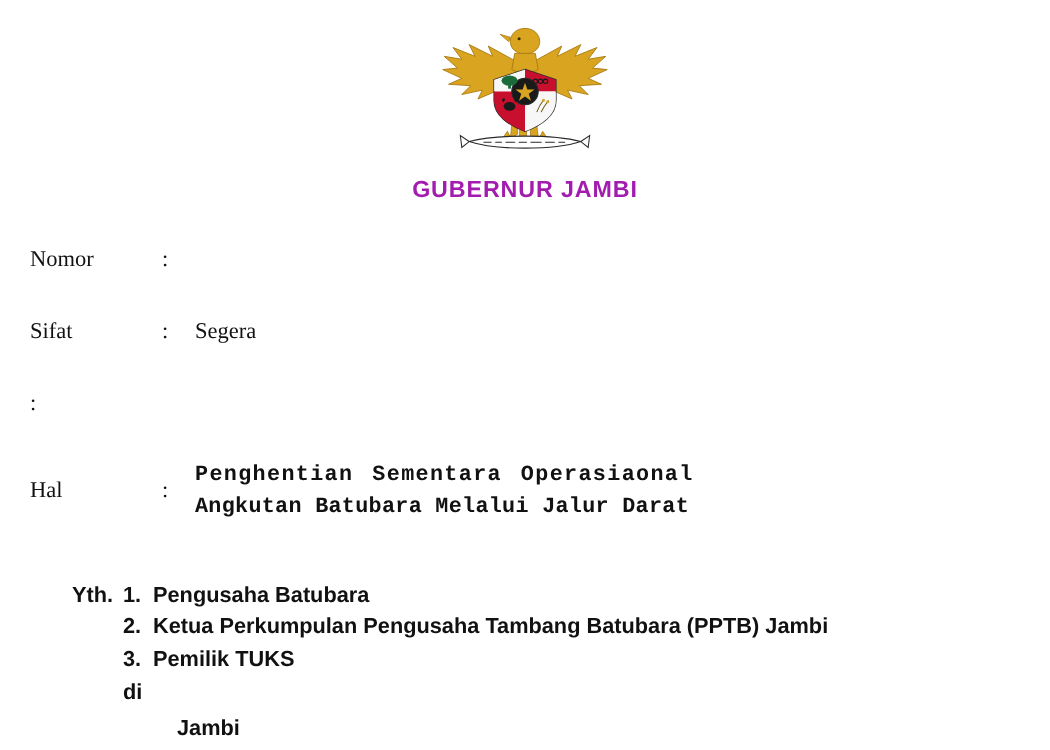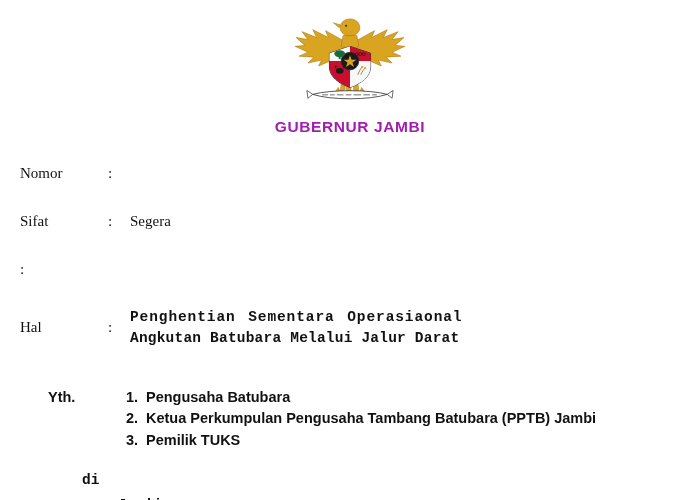--- a/index.html
+++ b/index.html
@@ -104,41 +104,39 @@
     margin-top: 38px;
     padding-left: 34px;
     font-family: "Liberation Sans", sans-serif;
     font-weight: bold;
     font-size: 14.5px;
     line-height: 1.5;
   }
   .rcp-head {
     display: flex;
     align-items: flex-start;
-    gap: 44px;
   }
   .rcp-yth {
     flex: 0 0 34px;
   }
   .rcp-list {
     flex: 1 1 auto;
   }
   .rcp-item {
     display: flex;
   }
   .rcp-num {
     flex: 0 0 20px;
   }
   .rcp-text {
     flex: 1 1 auto;
   }
   .rcp-di {
-    margin-top: 18px;
+    margin-top: 0;
     padding-left: 34px;
-    font-family: Liberation Mono, monospace;
   }
   .rcp-city {
     margin-top: 2px;
     padding-left: 70px;
   }
 </style>
 </head>
 <body>
 
 <div class="page">

